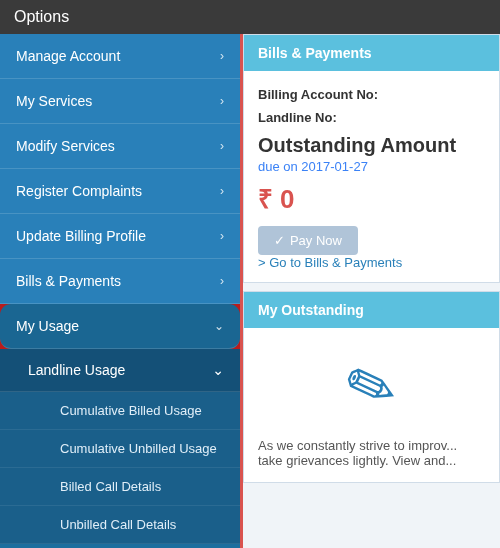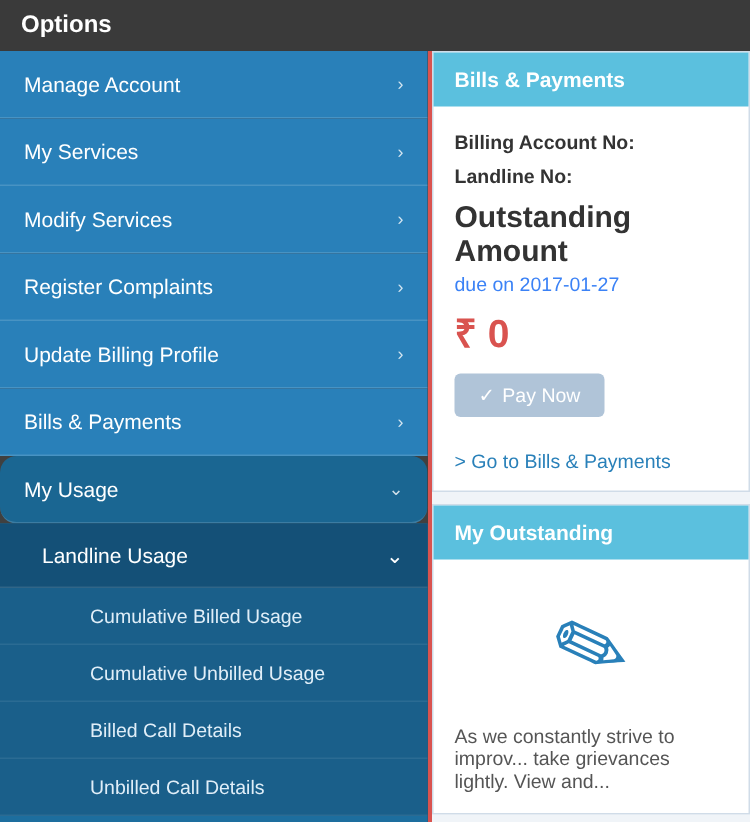--- a/index.html
+++ b/index.html
@@ -12,33 +12,33 @@
       overflow: hidden;
       display: flex;
       flex-direction: column;
     }
 
     .top-header {
       background: #3a3a3a;
       color: #fff;
       padding: 8px 14px;
       font-size: 16px;
-      font-weight: bold;
+      font-weight: normal;
     }
 
     .main-layout {
       display: flex;
       flex: 1;
       overflow: hidden;
     }
 
     
     .sidebar {
-      width: 288px;
-      background: #404040;
+      width: 243px;
+      background: #b91c1c;
       flex-shrink: 0;
       overflow-y: auto;
       border-right: 3px solid #d9534f;
     }
 
     .sidebar-item {
       display: flex;
       align-items: center;
       justify-content: space-between;
       padding: 14px 16px;
@@ -156,21 +156,21 @@
       margin-top: 10px;
     }
     .pay-now-btn .check-icon {
       margin-right: 5px;
     }
 
     .go-to-bills {
       display: block;
       color: #2980b9;
       font-size: 13px;
-      margin-top: 22px;
+      margin-top: 0;
       cursor: pointer;
       text-decoration: none;
     }
 
     .complaints-card-body {
       padding: 14px;
       display: flex;
       flex-direction: column;
       align-items: center;
     }

